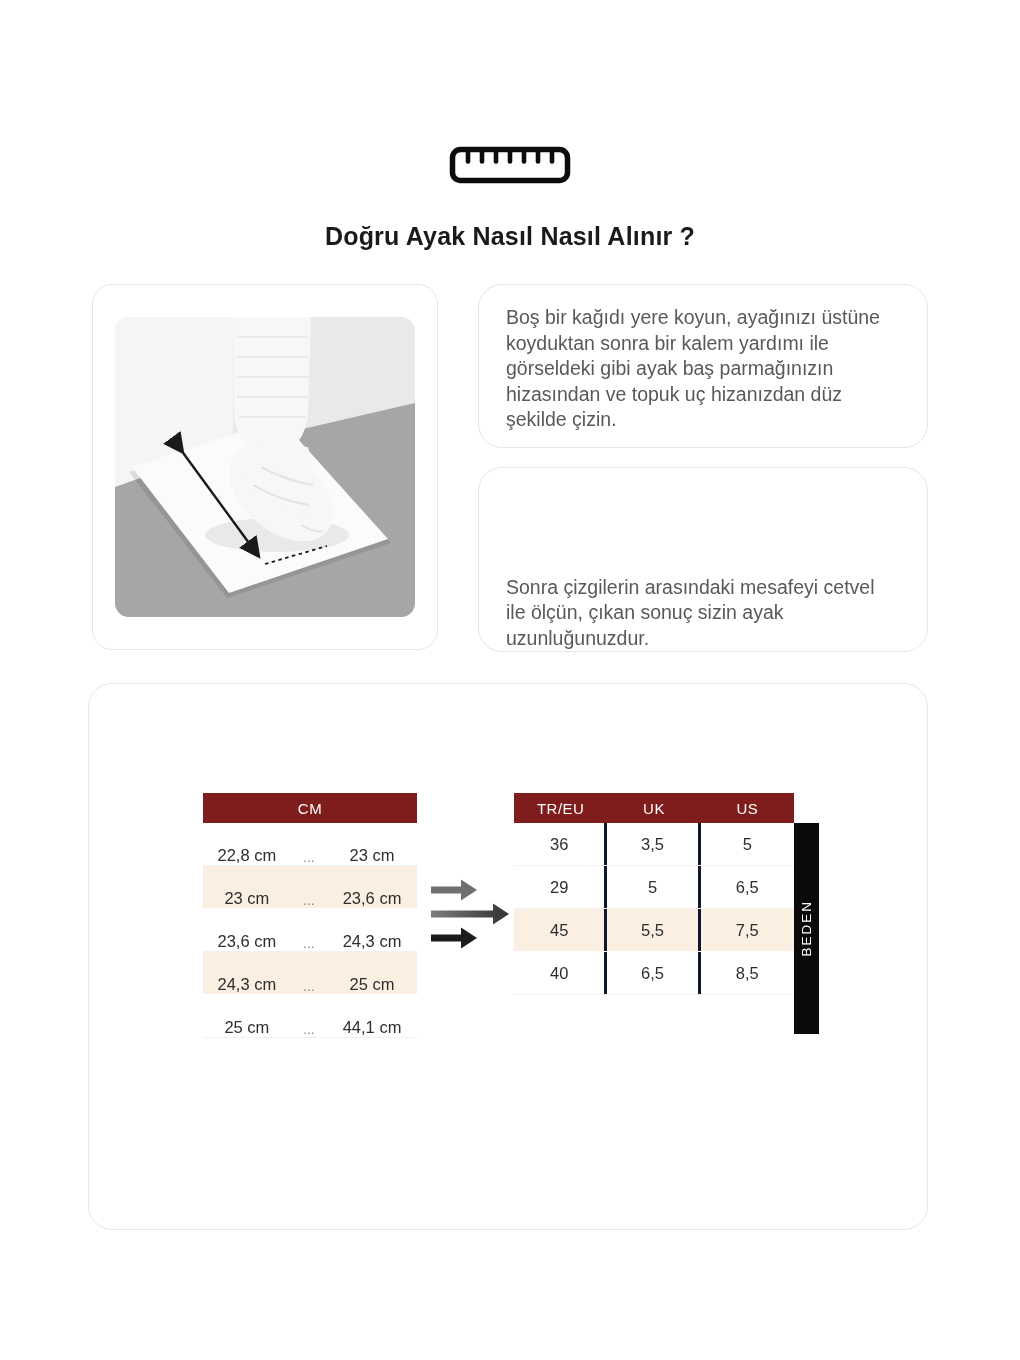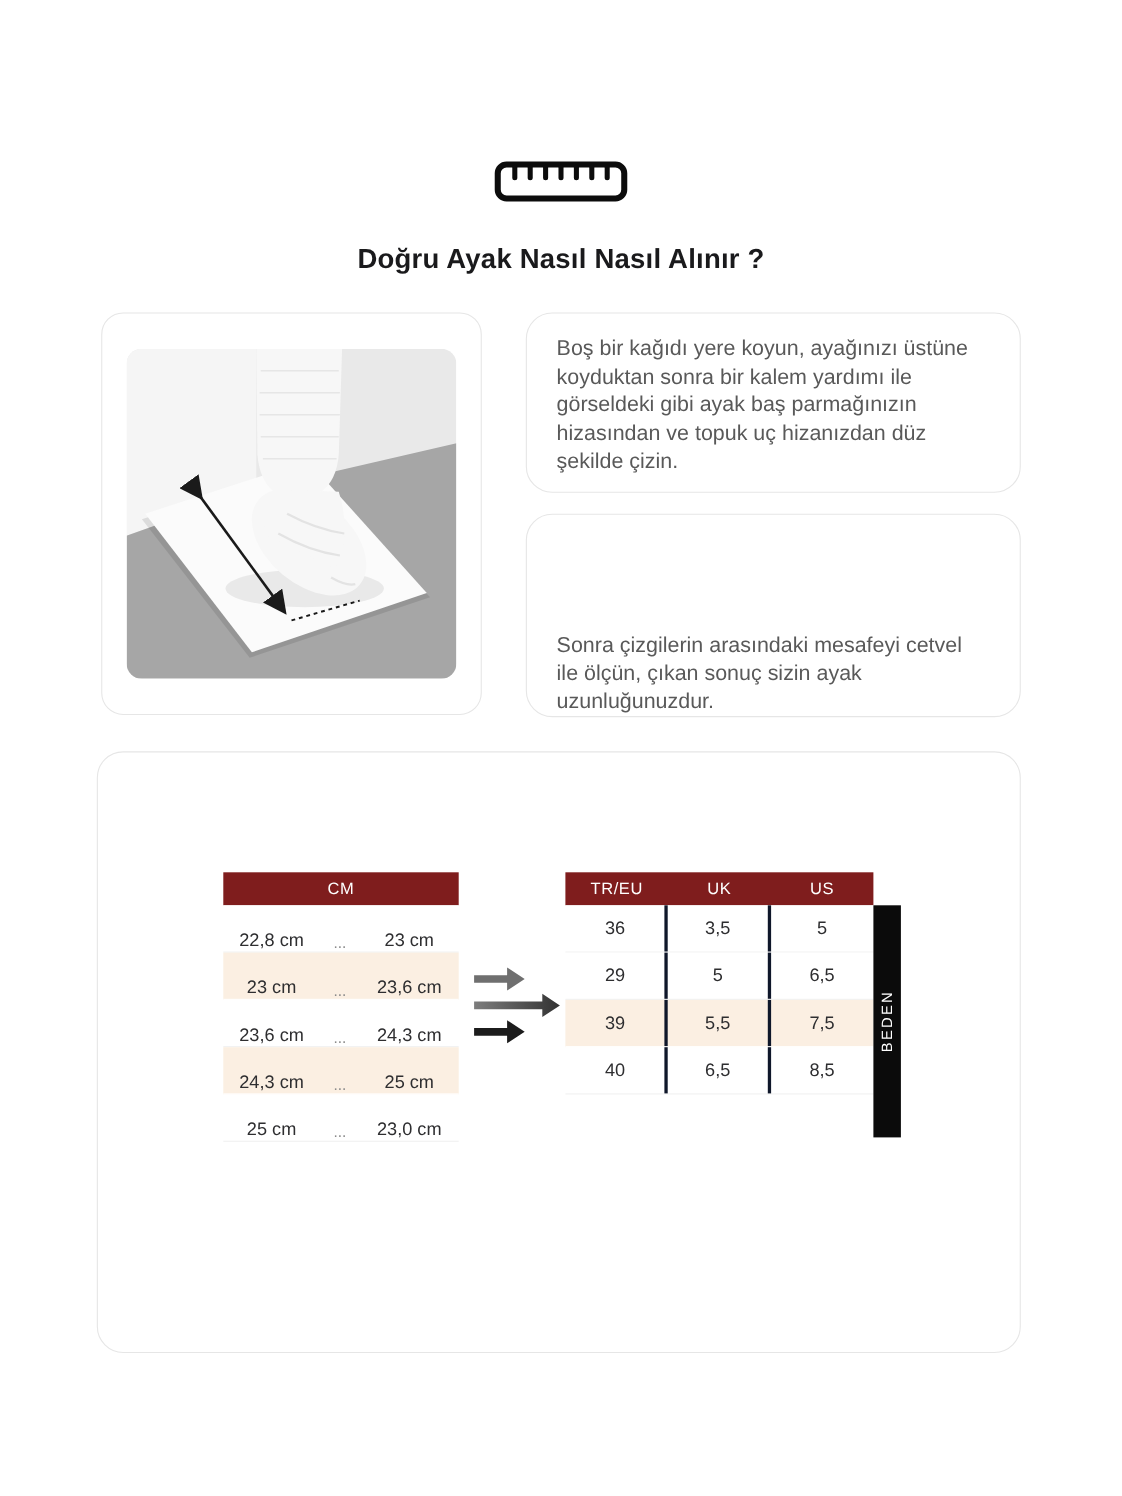--- a/index.html
+++ b/index.html
@@ -181,21 +181,21 @@
         <span class="cm-c2">24,3 cm</span>
       </div>
       <div class="tbl-row alt">
         <span class="cm-c0">24,3 cm</span>
         <span class="cm-c1">...</span>
         <span class="cm-c2">25 cm</span>
       </div>
       <div class="tbl-row">
         <span class="cm-c0">25 cm</span>
         <span class="cm-c1">...</span>
-        <span class="cm-c2">23,0 cm</span>
+        <span class="cm-c2">44,1 cm</span>
       </div>
     </div>
 
     <div class="arrows-wrap">
       <svg width="84" height="78" viewBox="0 0 84 78">
         <defs>
           <linearGradient id="midgrad" x1="0" y1="0" x2="1" y2="0">
             <stop offset="0" stop-color="#7d7d7d"></stop>
             <stop offset="1" stop-color="#323232"></stop>
           </linearGradient>
@@ -219,21 +219,21 @@
         <span class="conv-cell">36</span>
         <span class="conv-cell">3,5</span>
         <span class="conv-cell">5</span>
       </div>
       <div class="tbl-row">
         <span class="conv-cell">29</span>
         <span class="conv-cell">5</span>
         <span class="conv-cell">6,5</span>
       </div>
       <div class="tbl-row alt">
-        <span class="conv-cell">39</span>
+        <span class="conv-cell">45</span>
         <span class="conv-cell">5,5</span>
         <span class="conv-cell">7,5</span>
       </div>
       <div class="tbl-row">
         <span class="conv-cell">40</span>
         <span class="conv-cell">6,5</span>
         <span class="conv-cell">8,5</span>
       </div>
     </div>
 

